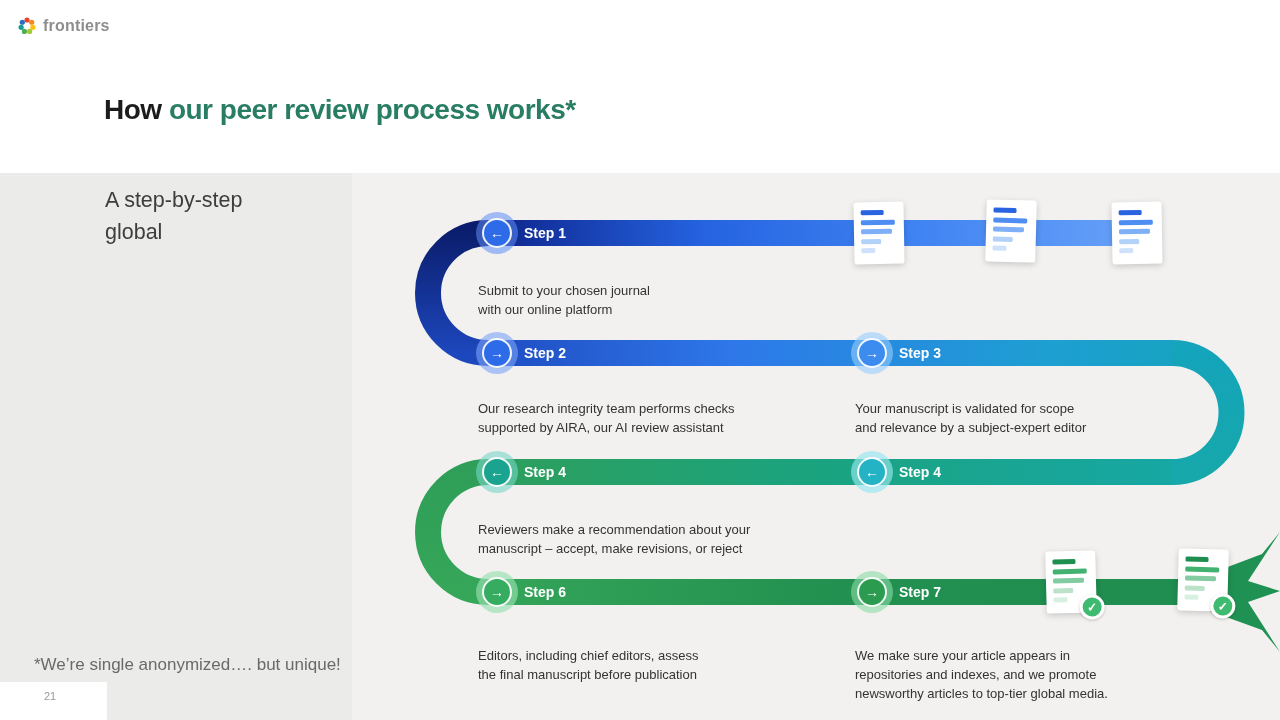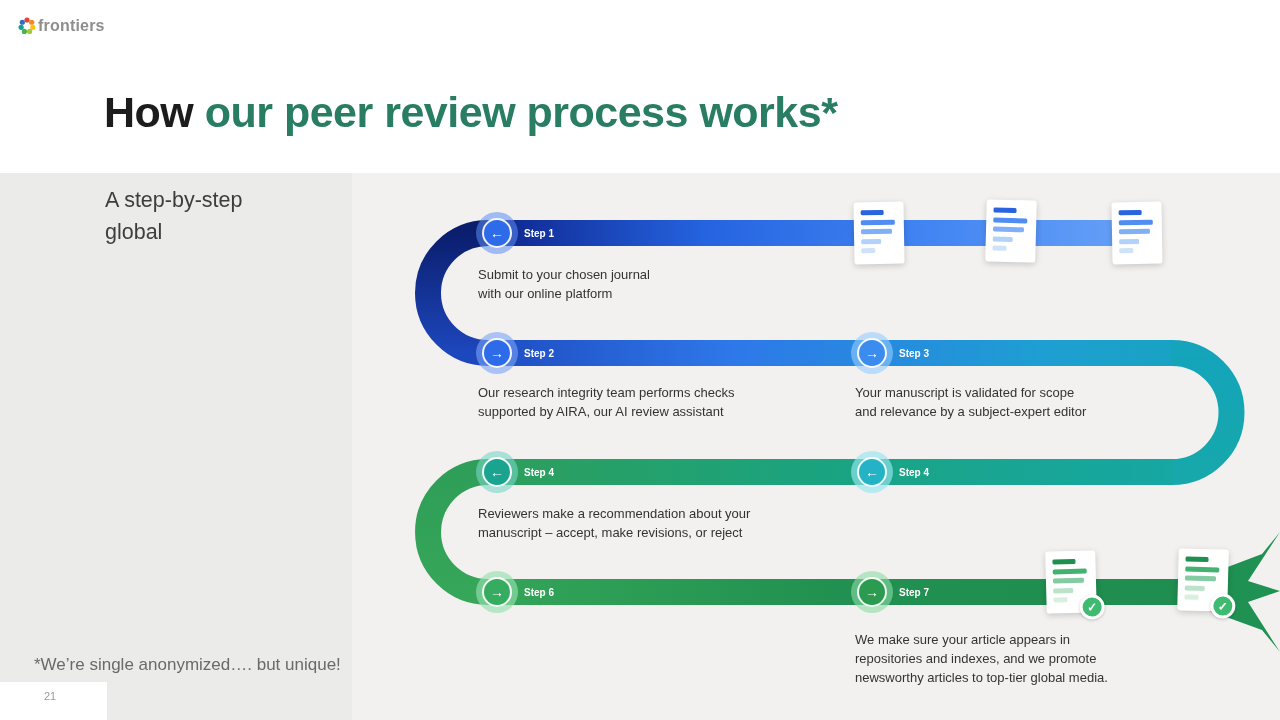--- a/index.html
+++ b/index.html
@@ -5,24 +5,24 @@
   * { margin:0; padding:0; box-sizing:border-box; }
   html,body { background:#ffffff; }
   .slide {
     position:relative; width:1280px; height:720px; overflow:hidden;
     background:#ffffff; font-family:"Liberation Sans", sans-serif;
   }
   .band-top   { position:absolute; left:0; top:0; width:1280px; height:173px; background:#ffffff; }
   .panel-left { position:absolute; left:0; top:173px; width:352px; height:547px; background:#ebebea; }
   .panel-right{ position:absolute; left:352px; top:173px; width:928px; height:547px; background:#f2f1ef; }
 
-  .logo { position:absolute; left:16px; top:15px; display:flex; align-items:center; }
+  .logo { position:absolute; left:16px; top:15px; display:flex; align-items:center; gap:5px; }
   .logo-text { font-size:16px; font-weight:700; color:#8e8e8e; letter-spacing:.2px; }
 
-  .title { position:absolute; left:104px; top:88px; font-size:43px; letter-spacing:-.5px; color:#1c1c1c; white-space:nowrap; }
+  .title { position:absolute; left:104px; top:94px; font-size:28px; letter-spacing:-.5px; color:#1c1c1c; white-space:nowrap; }
   .title .hl { color:#287d62; }
 
   .subtitle { position:absolute; left:105px; top:184px; font-size:21.5px; color:#3d3d3d; line-height:1.5; white-space:pre-line; }
 
   .footnote { position:absolute; left:34px; top:655px; font-size:17px; color:#6a6a6a; }
 
   .pagebox { position:absolute; left:0; top:682px; width:107px; height:40px; background:#ffffff; }
   .pagenum { position:absolute; left:44px; top:8px; font-size:11px; color:#9a9a9a; }
 
   .snake { position:absolute; left:0; top:0; }
@@ -36,22 +36,22 @@
     color:#fff; font-size:14px; font-weight:700; box-shadow:0 0 0 2px rgba(255,255,255,.9);
   }
   .s1 { background:rgba(93,140,245,.55); }  .s1 .inner { background:#2d6be8; }
   .s2 { background:rgba(123,163,248,.60); } .s2 .inner { background:#2d6be8; }
   .s3 { background:rgba(150,205,255,.60); } .s3 .inner { background:#3c8bee; }
   .s4 { background:rgba(150,230,240,.65); } .s4 .inner { background:#23b3c4; }
   .s5 { background:rgba(120,215,200,.60); } .s5 .inner { background:#1aa38e; }
   .s6 { background:rgba(150,225,175,.65); } .s6 .inner { background:#35ac60; }
   .s7 { background:rgba(140,220,165,.60); } .s7 .inner { background:#2b9b50; }
 
-  .step-label { position:absolute; transform:translateY(-50%); color:#ffffff; font-size:10px; font-weight:700; white-space:nowrap; }
-  .desc { position:absolute; font-size:13px; color:#333333; line-height:1.46; white-space:pre-line; }
+  .step-label { position:absolute; transform:translateY(-50%); color:#ffffff; font-size:14px; font-weight:700; white-space:nowrap; }
+  .desc { position:absolute; font-size:13px; color:#333333; line-height:1.46; white-space:pre-line;margin-top:16px; }
 
   .doc {
     position:absolute; width:50px; height:62px; background:#ffffff; border-radius:3px;
     box-shadow:0 2px 6px rgba(0,0,0,.18); padding:8px 7px;
   }
   .doc .ln { height:5px; border-radius:1.5px; margin-bottom:4.5px; }
   .b1 { background:#2a63e0; width:64%; } .b2 { background:#4f8df3; width:94%; }
   .b3 { background:#7fb0f7; width:86%; } .b4 { background:#b3d2fa; width:56%; }
   .b5 { background:#cfe2fc; width:40%; }
   .g1 { background:#1f8f4f; width:64%; } .g2 { background:#43b271; width:94%; }
@@ -187,20 +187,22 @@
   <div class="step-label" style="left:899px; top:592px;">Step 7</div>
 
   <div class="desc" style="left:478px; top:266px;">Submit to your chosen journal
 with our online platform</div>
   <div class="desc" style="left:478px; top:384px;">Our research integrity team performs checks
 supported by AIRA, our AI review assistant</div>
   <div class="desc" style="left:855px; top:384px;">Your manuscript is validated for scope
 and relevance by a subject-expert editor</div>
   <div class="desc" style="left:478px; top:505px;">Reviewers make a recommendation about your
 manuscript – accept, make revisions, or reject</div>
+  <div class="desc" style="left:478px; top:631px;">Editors, including chief editors, assess
+the final manuscript before publication</div>
   <div class="desc" style="left:855px; top:631px;">We make sure your article appears in
 repositories and indexes, and we promote
 newsworthy articles to top-tier global media.</div>
 
   <div class="doc" style="left:854px; top:202px; transform:rotate(-1deg);">
     <div class="ln b1"></div>
       <div class="ln b2"></div>
       <div class="ln b3"></div>
       <div class="ln b4"></div>
       <div class="ln b5"></div>

